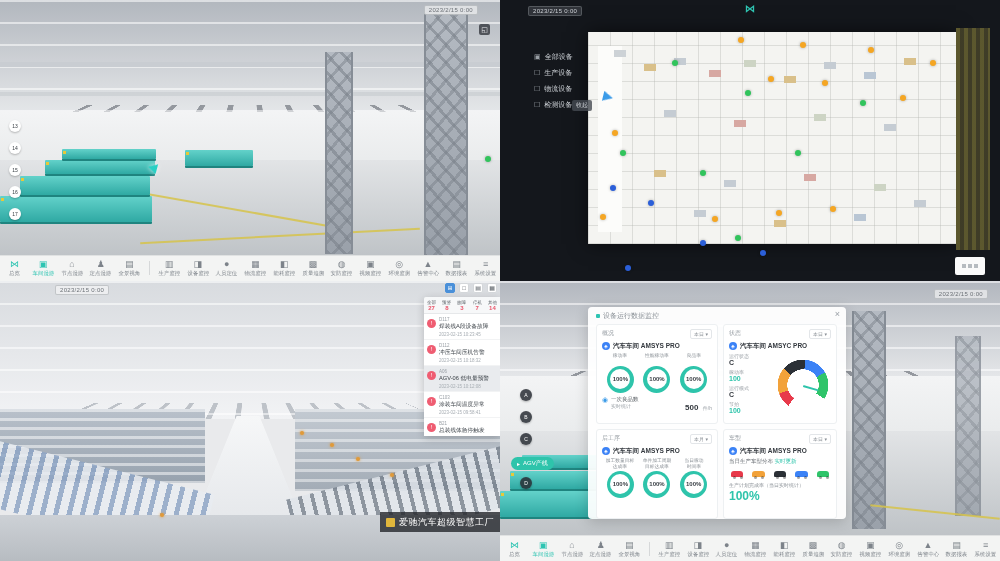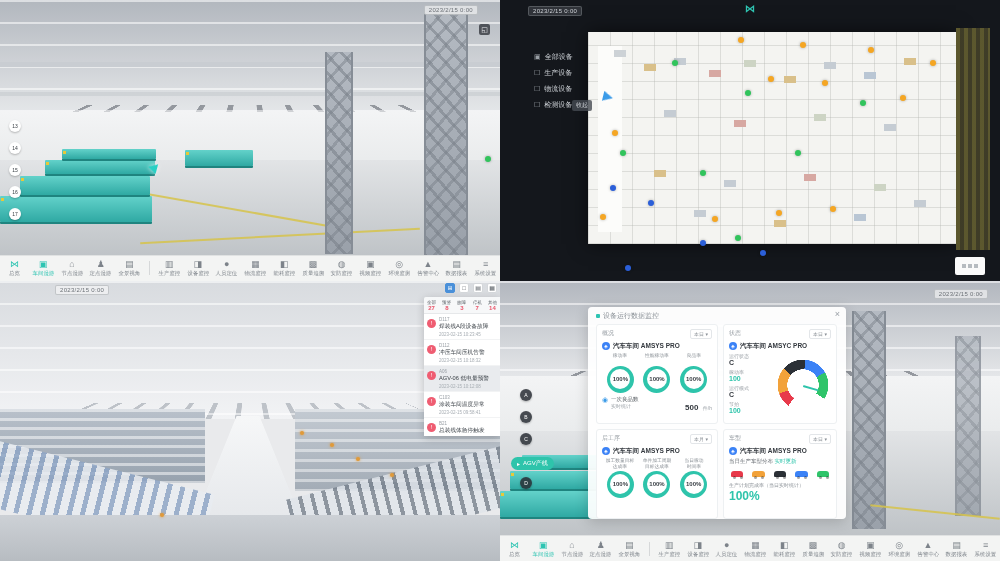--- a/index.html
+++ b/index.html
@@ -444,20 +444,24 @@
           <div class="al-row">
             <span class="al-ic">!</span>
             <div>
               <div class="al-code">B21</div>
               <div class="al-title">总装线体急停触发</div>
               <div class="al-time">2023-02-15 09:47:19</div>
             </div>
           </div>
         </div>
     </div>
+    <div class="caption">
+      <span class="yic"></span>
+      <span class="tx">爱驰汽车超级智慧工厂</span>
+    </div>
   </section>
 
   <section class="quad q-br">
     <div class="scene">
       <div class="ceil" style="height:100px">
         <div class="ribs"></div>
           <div class="purlins"></div>
       </div>
       <div class="wall" style="top:95px;height:60px"></div>
       <div class="floor" style="top:150px"></div>

